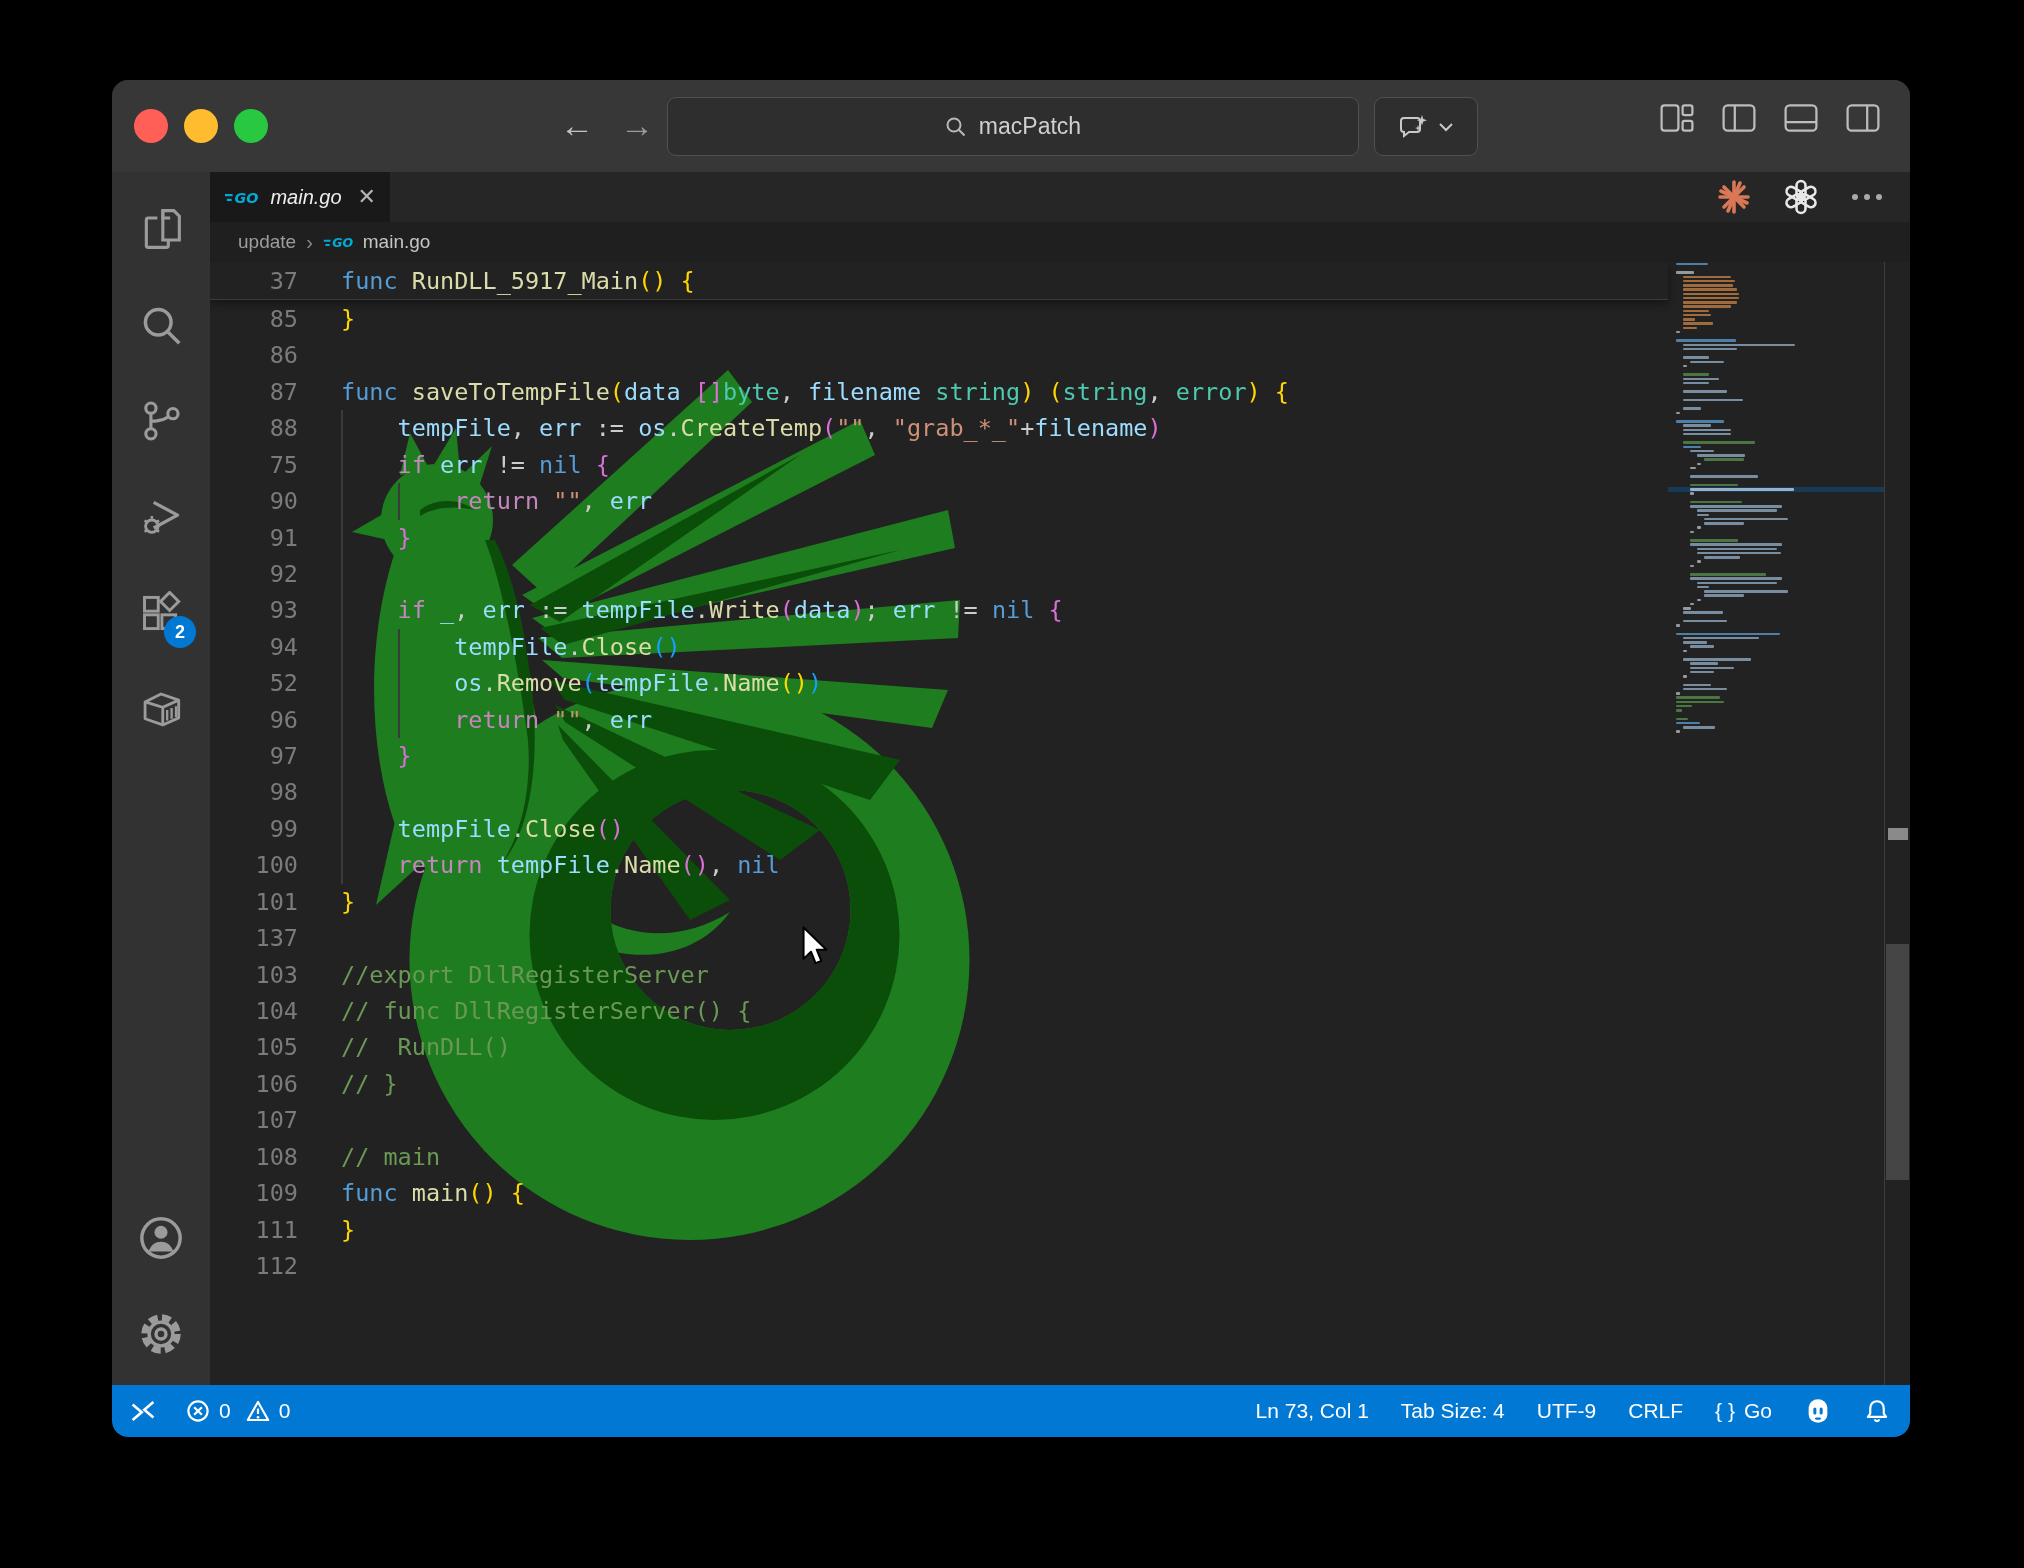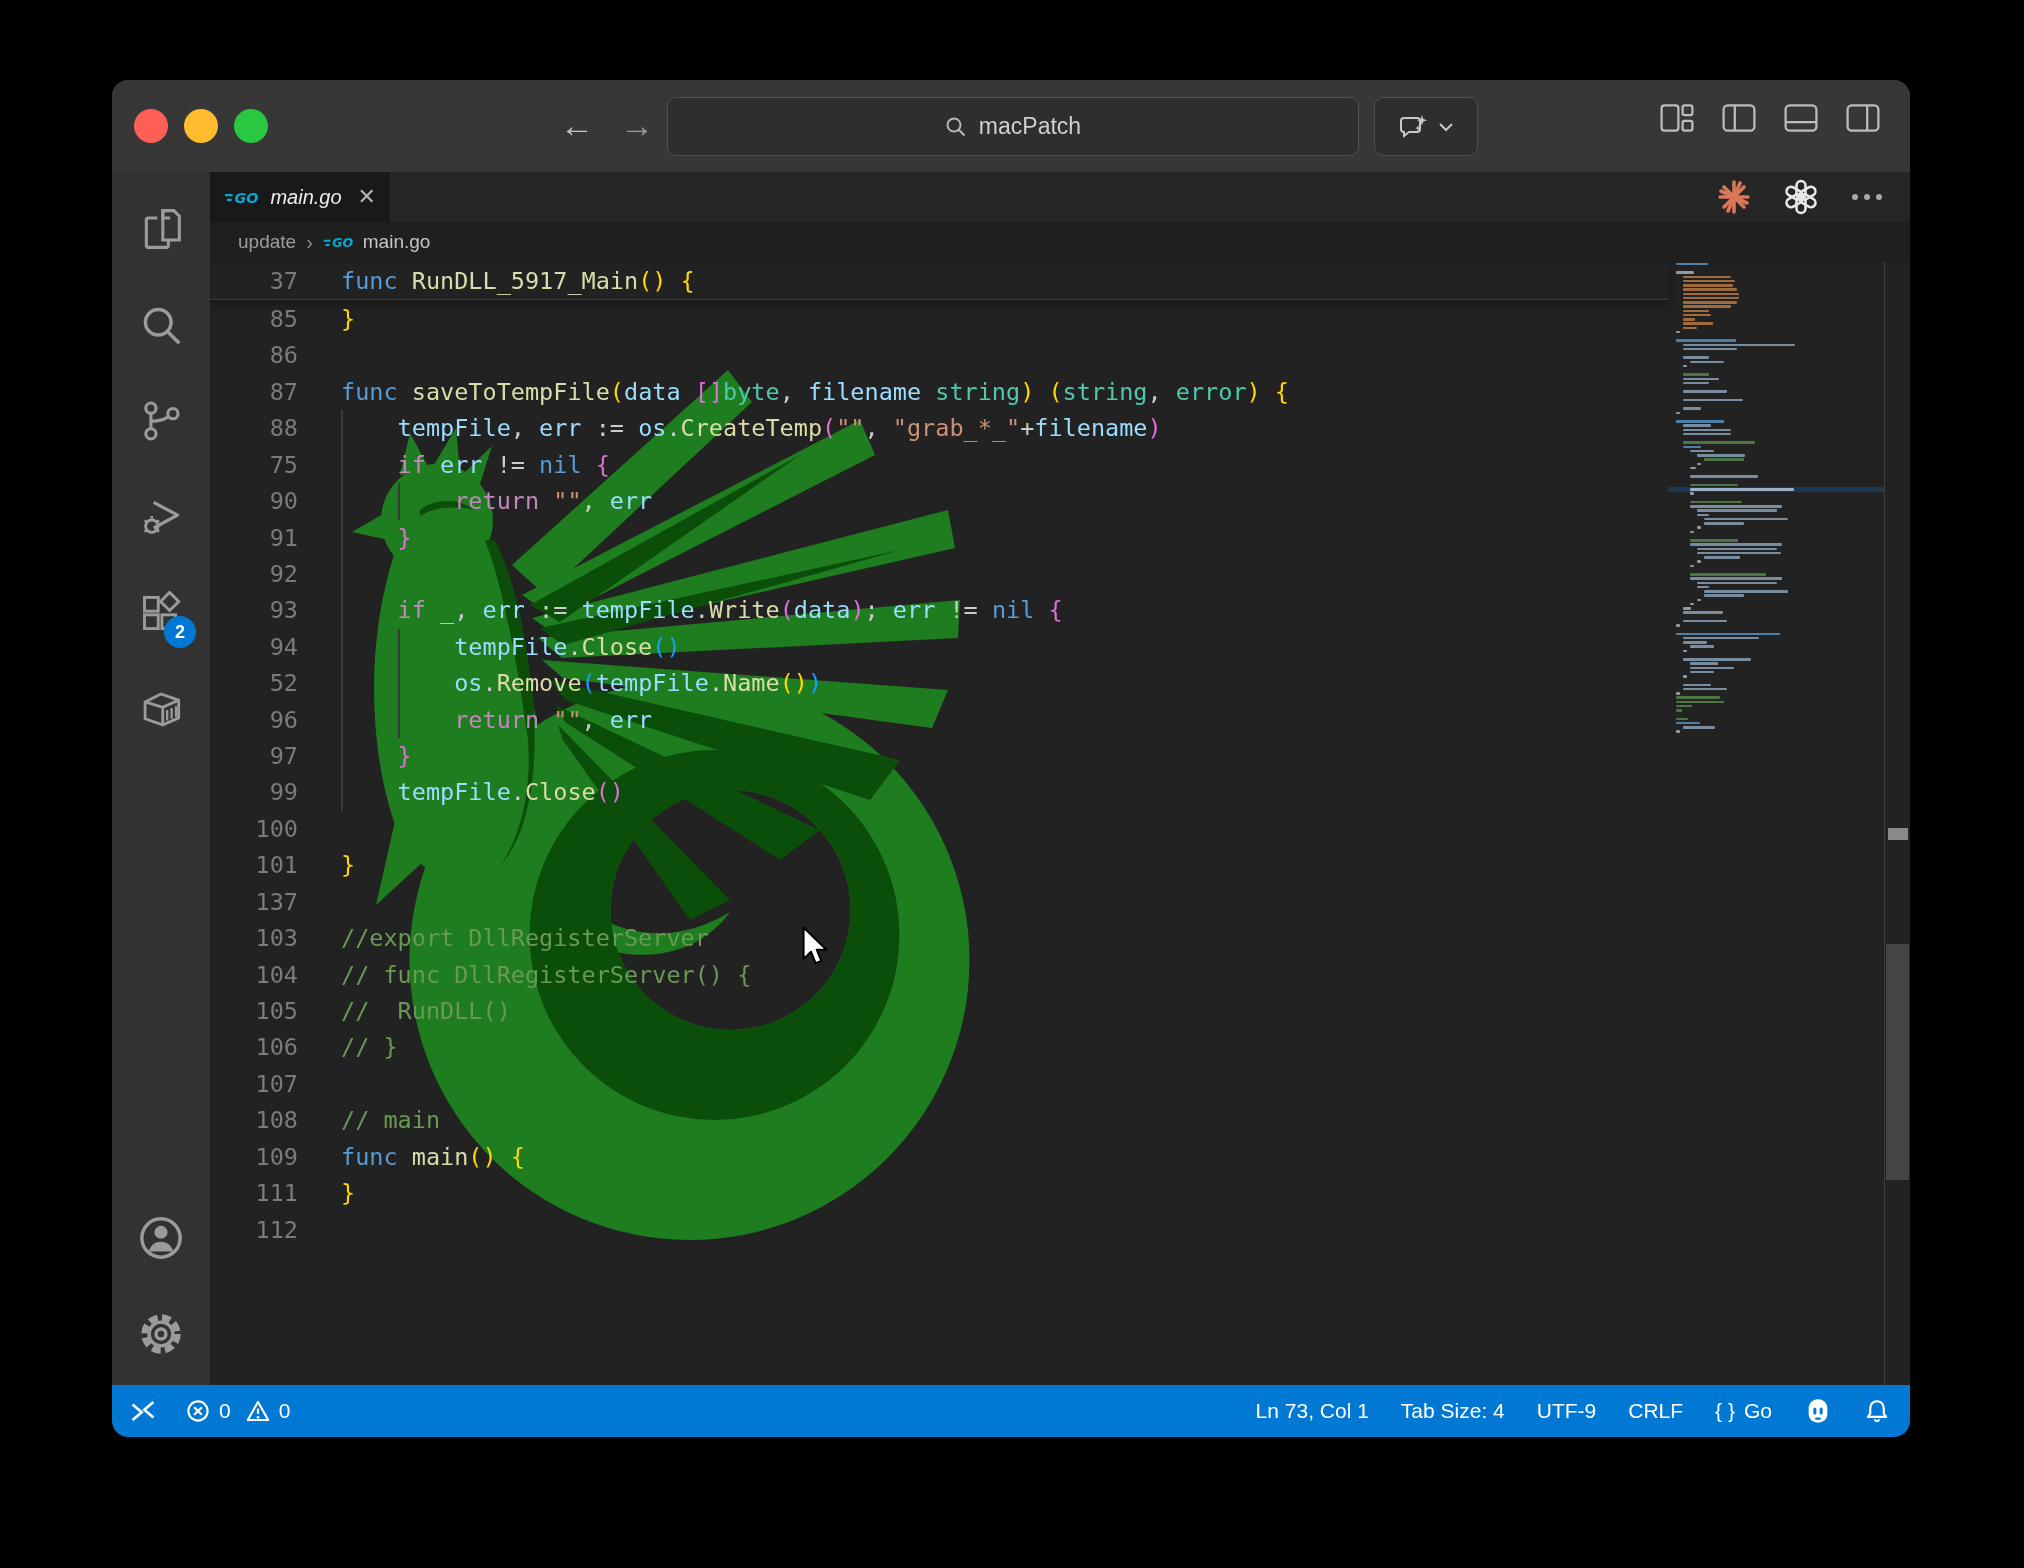--- a/index.html
+++ b/index.html
@@ -347,25 +347,30 @@
             </div>
             <div class="code-row">
               <span class="ln">96</span>
               <span class="ct"><div class="guide" style="left: 0px;"></div><div class="guide" style="left: 56.6px;"></div><span class="tk-pl">        </span><span class="tk-ct">return</span><span class="tk-pl"> </span><span class="tk-st">""</span><span class="tk-pl">, </span><span class="tk-vr">err</span></span>
             </div>
             <div class="code-row">
               <span class="ln">97</span>
               <span class="ct"><div class="guide" style="left: 0px;"></div><span class="tk-pl">    </span><span class="tk-b2">}</span></span>
             </div>
             <div class="code-row">
+              <span class="ln">98</span>
+              <span class="ct"><div class="guide" style="left: 0px;"></div></span>
+            </div>
+            <div class="code-row">
               <span class="ln">99</span>
               <span class="ct"><div class="guide" style="left: 0px;"></div><span class="tk-pl">    </span><span class="tk-vr">tempFile</span><span class="tk-pl">.</span><span class="tk-fn">Close</span><span class="tk-b2">()</span></span>
             </div>
             <div class="code-row">
               <span class="ln">100</span>
+              <span class="ct"><div class="guide" style="left: 0px;"></div><span class="tk-pl">    </span><span class="tk-ct">return</span><span class="tk-pl"> </span><span class="tk-vr">tempFile</span><span class="tk-pl">.</span><span class="tk-fn">Name</span><span class="tk-b2">()</span><span class="tk-pl">, </span><span class="tk-kw">nil</span></span>
             </div>
             <div class="code-row">
               <span class="ln">101</span>
               <span class="ct"><span class="tk-b1">}</span></span>
             </div>
             <div class="code-row">
               <span class="ln">137</span>
               <span class="ct"></span>
             </div>
             <div class="code-row">

